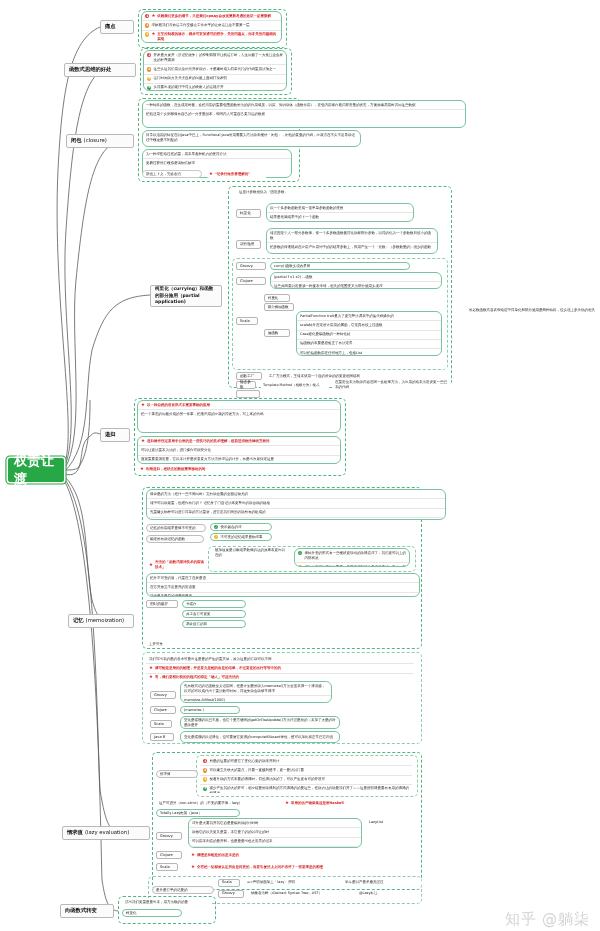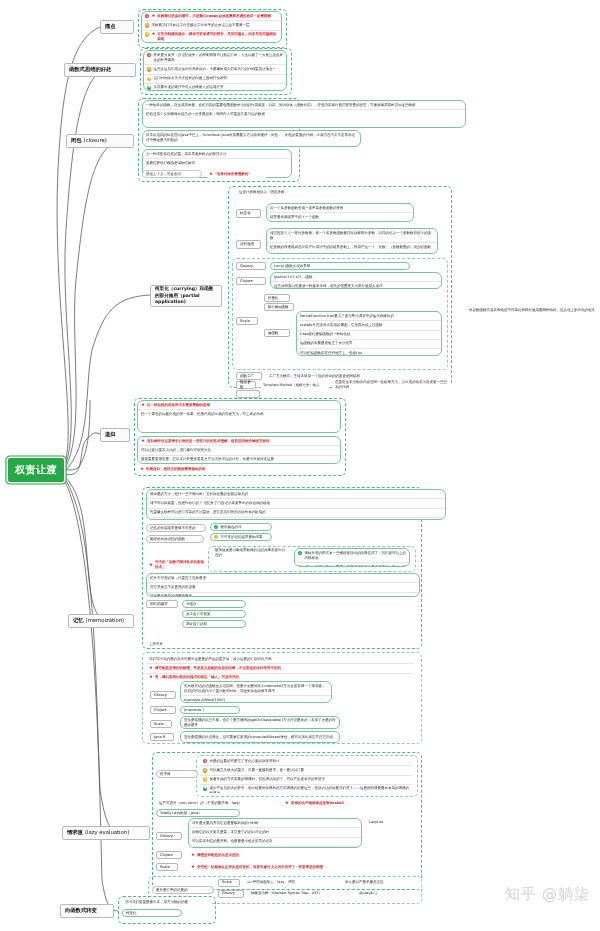--- a/index.html
+++ b/index.html
@@ -10,21 +10,21 @@
     color:#2b2b2b;
   }
   #canvas{position:absolute;left:0;top:0;width:600px;height:931px;}
   #links{position:absolute;left:0;top:0;width:600px;height:931px;pointer-events:none;}
 
   
   .node{position:absolute;box-sizing:border-box;}
 
   .root{
     background:#27a745;color:#ffffff;border-radius:2px;
-    font-size:10px;font-weight:bold;letter-spacing:.5px;
+    font-size:13px;font-weight:bold;letter-spacing:.5px;
     display:flex;align-items:center;justify-content:center;
     box-shadow:0 0 0 1.5px #ffffff,0 0 0 2.6px #27a745;
     padding:0 6px;
   }
 
   .branch{
     background:#fbfbfb;border:1px solid #b9b9b9;border-radius:2px;
     font-size:5.3px;line-height:1.5;color:#111;
     display:flex;align-items:center;padding:2px 4px;
     font-weight:bold;
@@ -85,21 +85,21 @@
   .bnum.c2{background:#ef8b22;}
   .bnum.c3{background:#efb31f;}
   .bnum.c4{background:#2f9e4f;}
   .star{
     flex:0 0 auto;color:#e02424;font-size:4.4px;line-height:1;margin-top:.2px;
   }
   .red{color:#d62121;font-weight:bold;}
 
   
   .watermark{
-    position:absolute;right:10px;bottom:27px;
+    position:absolute;right:10px;bottom:2px;
     display:flex;align-items:center;gap:5px;
     color:#d4d4d4;font-size:15px;letter-spacing:1px;
     user-select:none;
   }
 </style>
 </head>
 <body>
 
 <div id="canvas">
 

